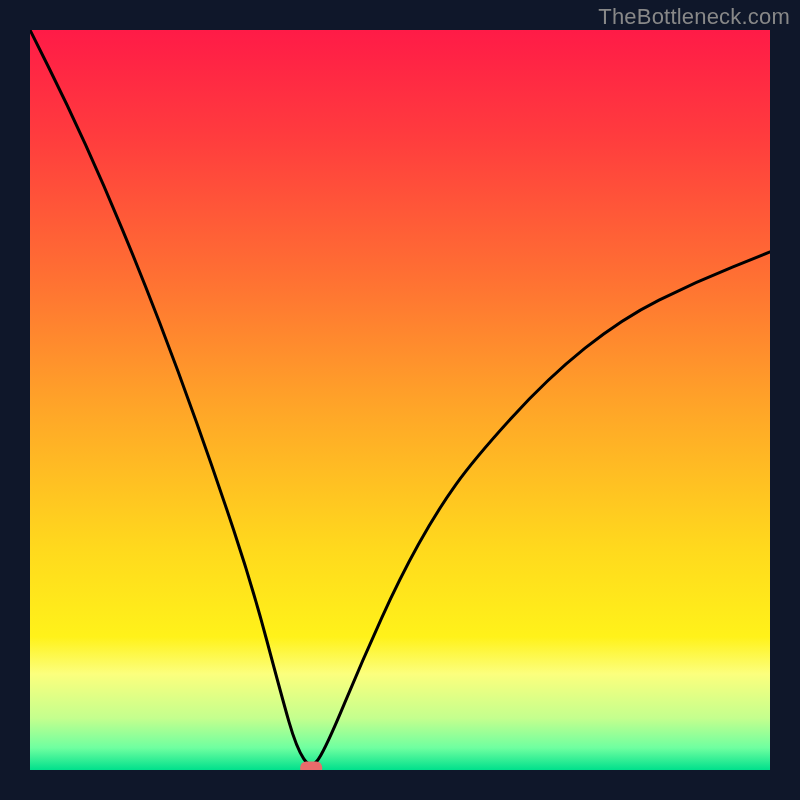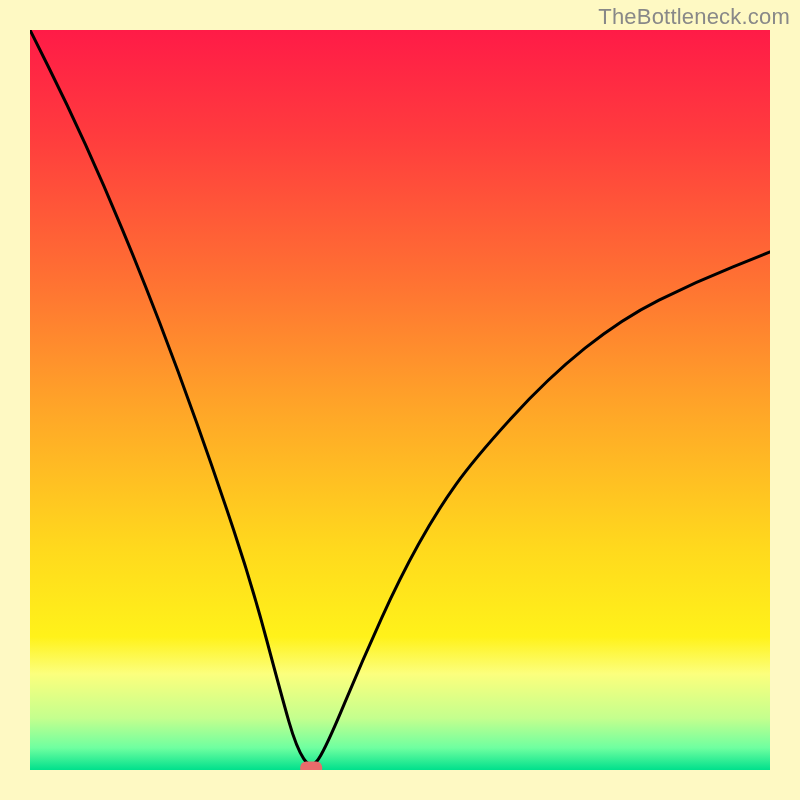--- a/index.html
+++ b/index.html
@@ -8,21 +8,21 @@
     background: #fff;
     width: 800px;
     height: 800px;
     overflow: hidden;
     font-family: Arial, Helvetica, sans-serif;
   }
   .outer {
     position: relative;
     width: 800px;
     height: 800px;
-    background: #fef9c3;
+    background: #0f172a;
   }
   .watermark {
     position: absolute;
     top: 4px;
     right: 10px;
     color: #888;
     font-size: 22px;
     font-weight: 500;
     letter-spacing: 0.2px;
     z-index: 5;

